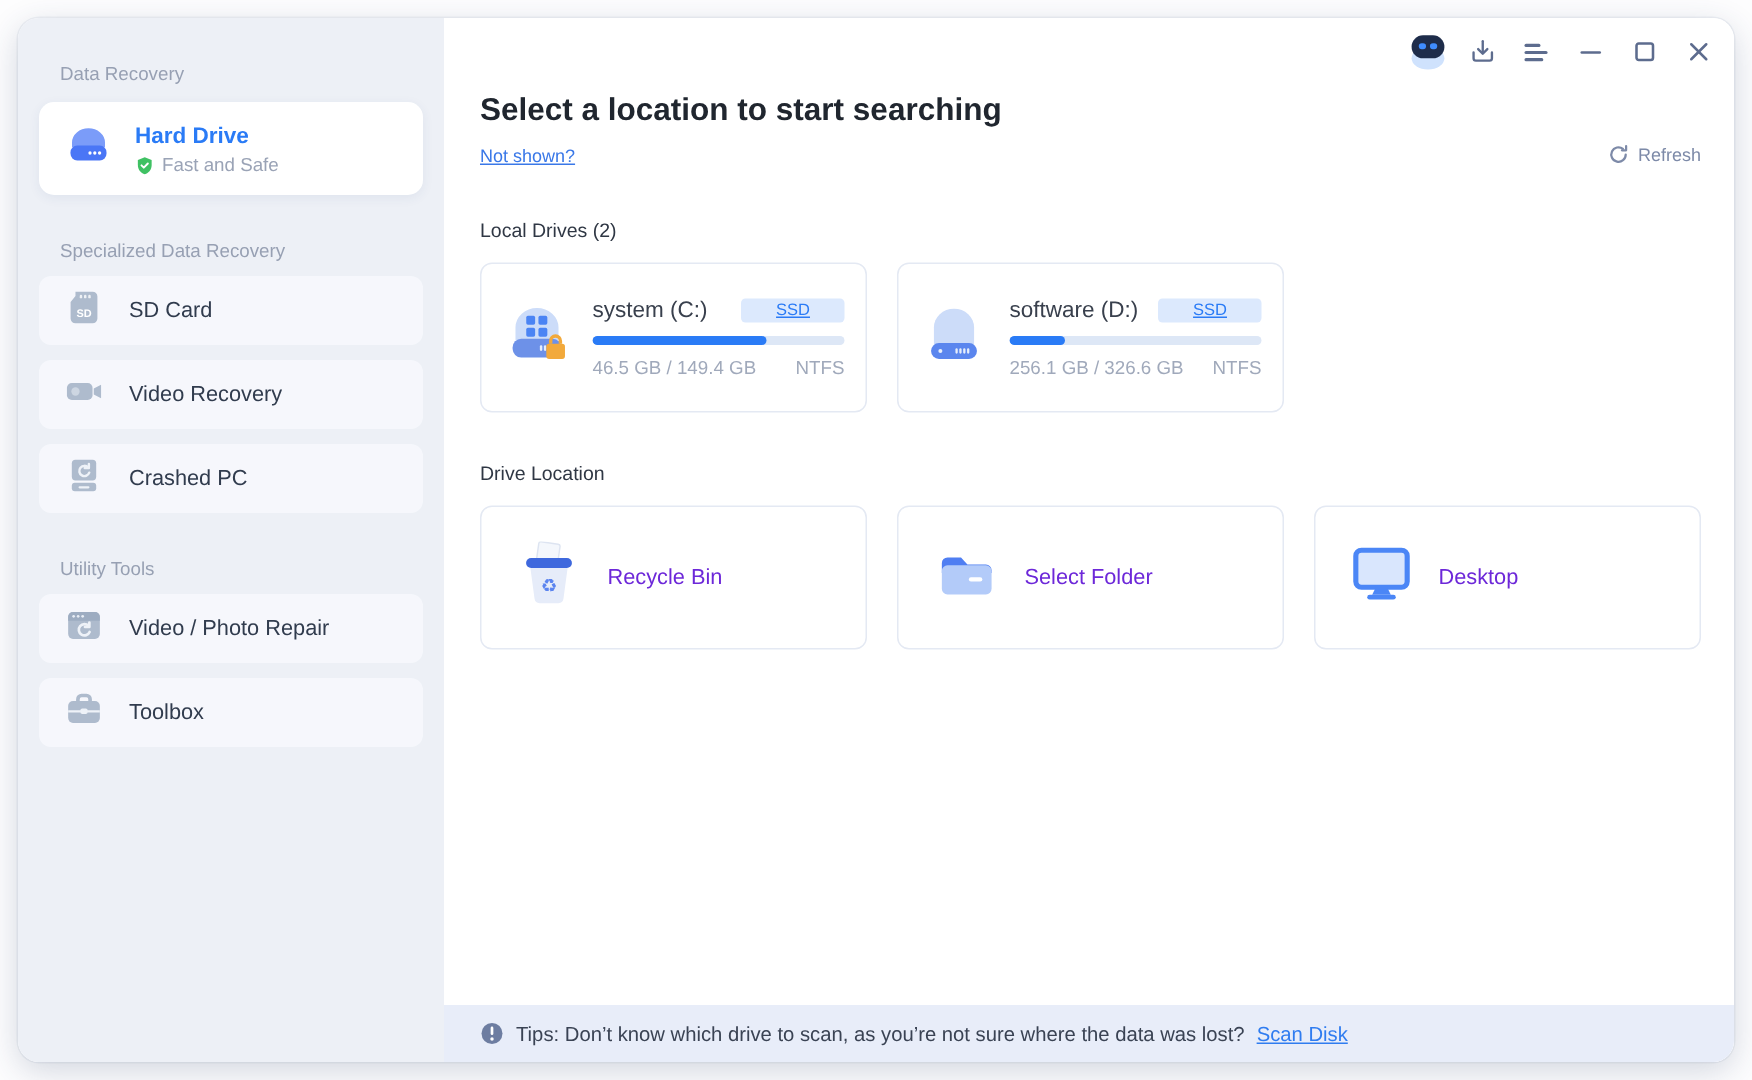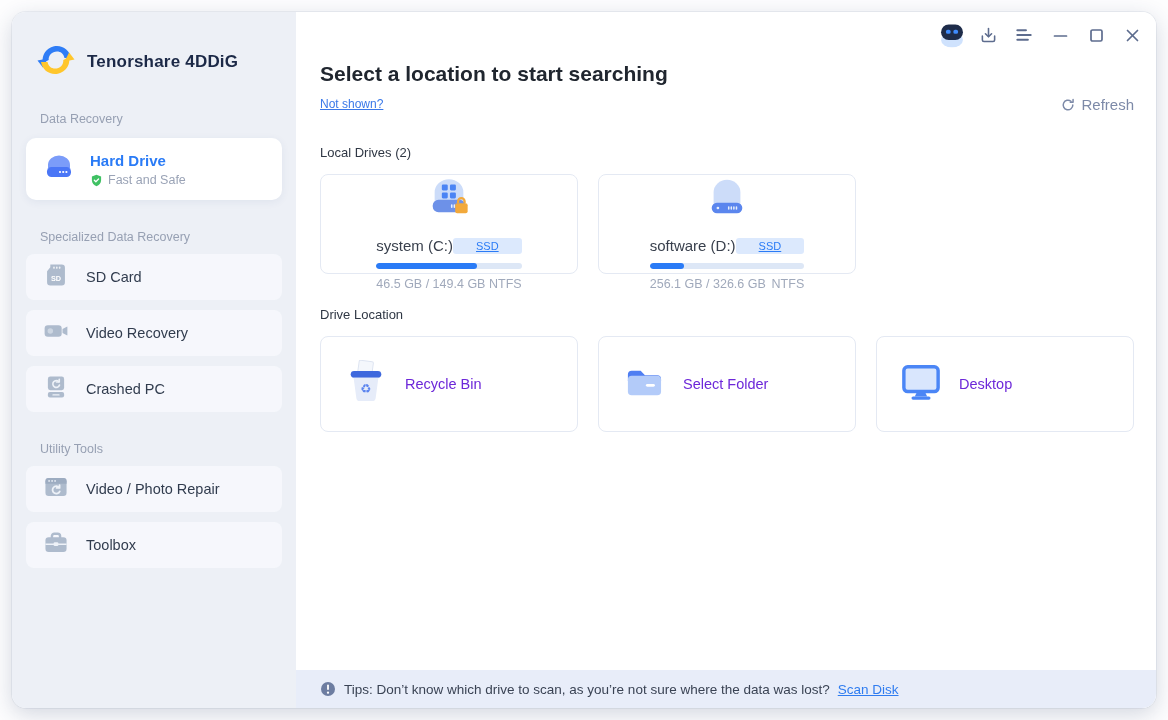--- a/index.html
+++ b/index.html
@@ -29,26 +29,26 @@
   }
   .side-label { font-size:14.5px; color:#313c4e; }
   
   .main { flex:1; position:relative; background:#ffffff; height:100%; }
   .win-controls { position:absolute; top:12px; right:18px; display:flex; align-items:center; gap:8px; }
   .ctl { width:28px; height:26px; display:flex; align-items:center; justify-content:center; cursor:pointer; border-radius:5px; }
   .content { padding:50px 28px 0 24px; }
   .page-title { font-size:21px; font-weight:bold; color:#20262f; }
   .not-shown { display:inline-block; margin-top:11px; font-size:12px; color:#3a78e8; text-decoration:underline; cursor:pointer; }
   .refresh { position:absolute; top:84px; right:30px; display:flex; align-items:center; gap:6px; cursor:pointer; }
-  .refresh span { font-size:15px; color:#7d8aa8; }
+  .refresh span { font-size:12px; color:#7d8aa8; }
   .group-label { font-size:13px; color:#2f3744; margin-top:33px; }
   .drives-row { display:flex; gap:20px; margin-top:14px; }
   .drive-card {
     width:258px; height:100px; border:1px solid #e4e9f3; border-radius:8px;
-    display:flex; align-items:center; gap:14px; padding:0 14px 0 14px; cursor:pointer; background:#fff;flex-direction:column;
+    display:flex; align-items:center; gap:14px; padding:0 14px 0 14px; cursor:pointer; background:#fff;
   }
   .drive-info { flex:1; min-width:0; }
   .drive-top { display:flex; align-items:center; justify-content:space-between; }
   .drive-name { font-size:15px; color:#39404d; }
   .ssd-badge { font-size:11px; color:#2a7bf6; background:#dcE9fd; border-radius:3px; padding:2px 23px;text-decoration:underline; }
   .bar { height:6px; background:#dde7f6; border-radius:3px; margin:9px 0 8px 0; overflow:hidden; }
   .bar-fill { height:100%; background:#2a7bf6; border-radius:3px; }
   .drive-bottom { display:flex; justify-content:space-between; }
   .drive-bottom span { font-size:12.5px; color:#a0a9bb; }
   .loc-grid { display:flex; flex-wrap:wrap; gap:20px; margin-top:14px; width:816px; }
@@ -63,31 +63,20 @@
   }
   .tips-text { font-size:13.5px; color:#3a4354; }
   .tips-link { font-size:13.5px; color:#2f7cf0; text-decoration:underline; cursor:pointer; }
 </style>
 </head>
 <body>
 
 <div class="window">
 
   <div class="sidebar">
-    <div class="logo-row">
-      <span>
-        <svg width="40" height="36" viewBox="0 0 40 36">
-          <path d="M7 21 C5 11 13 4 21 4 c7 0 13 5 14 12 l-6.5 0 C27.5 11.5 24.5 9.5 21 9.5 c-5 0-8.6 3.6-8.3 8.6 z" fill="#2f7df6"></path>
-          <path d="M1.5 18.5 l10 -2 -4.6 9 z" fill="#2f7df6"></path>
-          <path d="M33 15 c2 10 -6 17 -14 17 c-7 0 -13 -5 -14 -12 l6.5 0 c1 4.5 4 6.5 7.5 6.5 c5 0 8.6 -3.6 8.3 -8.6 z" fill="#ffc62c"></path>
-          <path d="M38.5 17.5 l-10 2 4.6 -9 z" fill="#ffc62c"></path>
-        </svg>
-      </span>
-      <span class="logo-title">Tenorshare 4DDiG</span>
-    </div>
 
     <div class="side-section">Data Recovery</div>
 
     <div class="hd-card">
       <span>
         <svg width="34" height="30" viewBox="0 0 34 30">
           <path d="M6 16 v-3 a11 9.5 0 0 1 22 0 v3 z" fill="#7b9cf9"></path>
           <rect x="5" y="15" width="24" height="10" rx="4.5" fill="#4a76f6"></rect>
           <g fill="#fff">
               <circle cx="18" cy="20" r="1.1"></circle>

